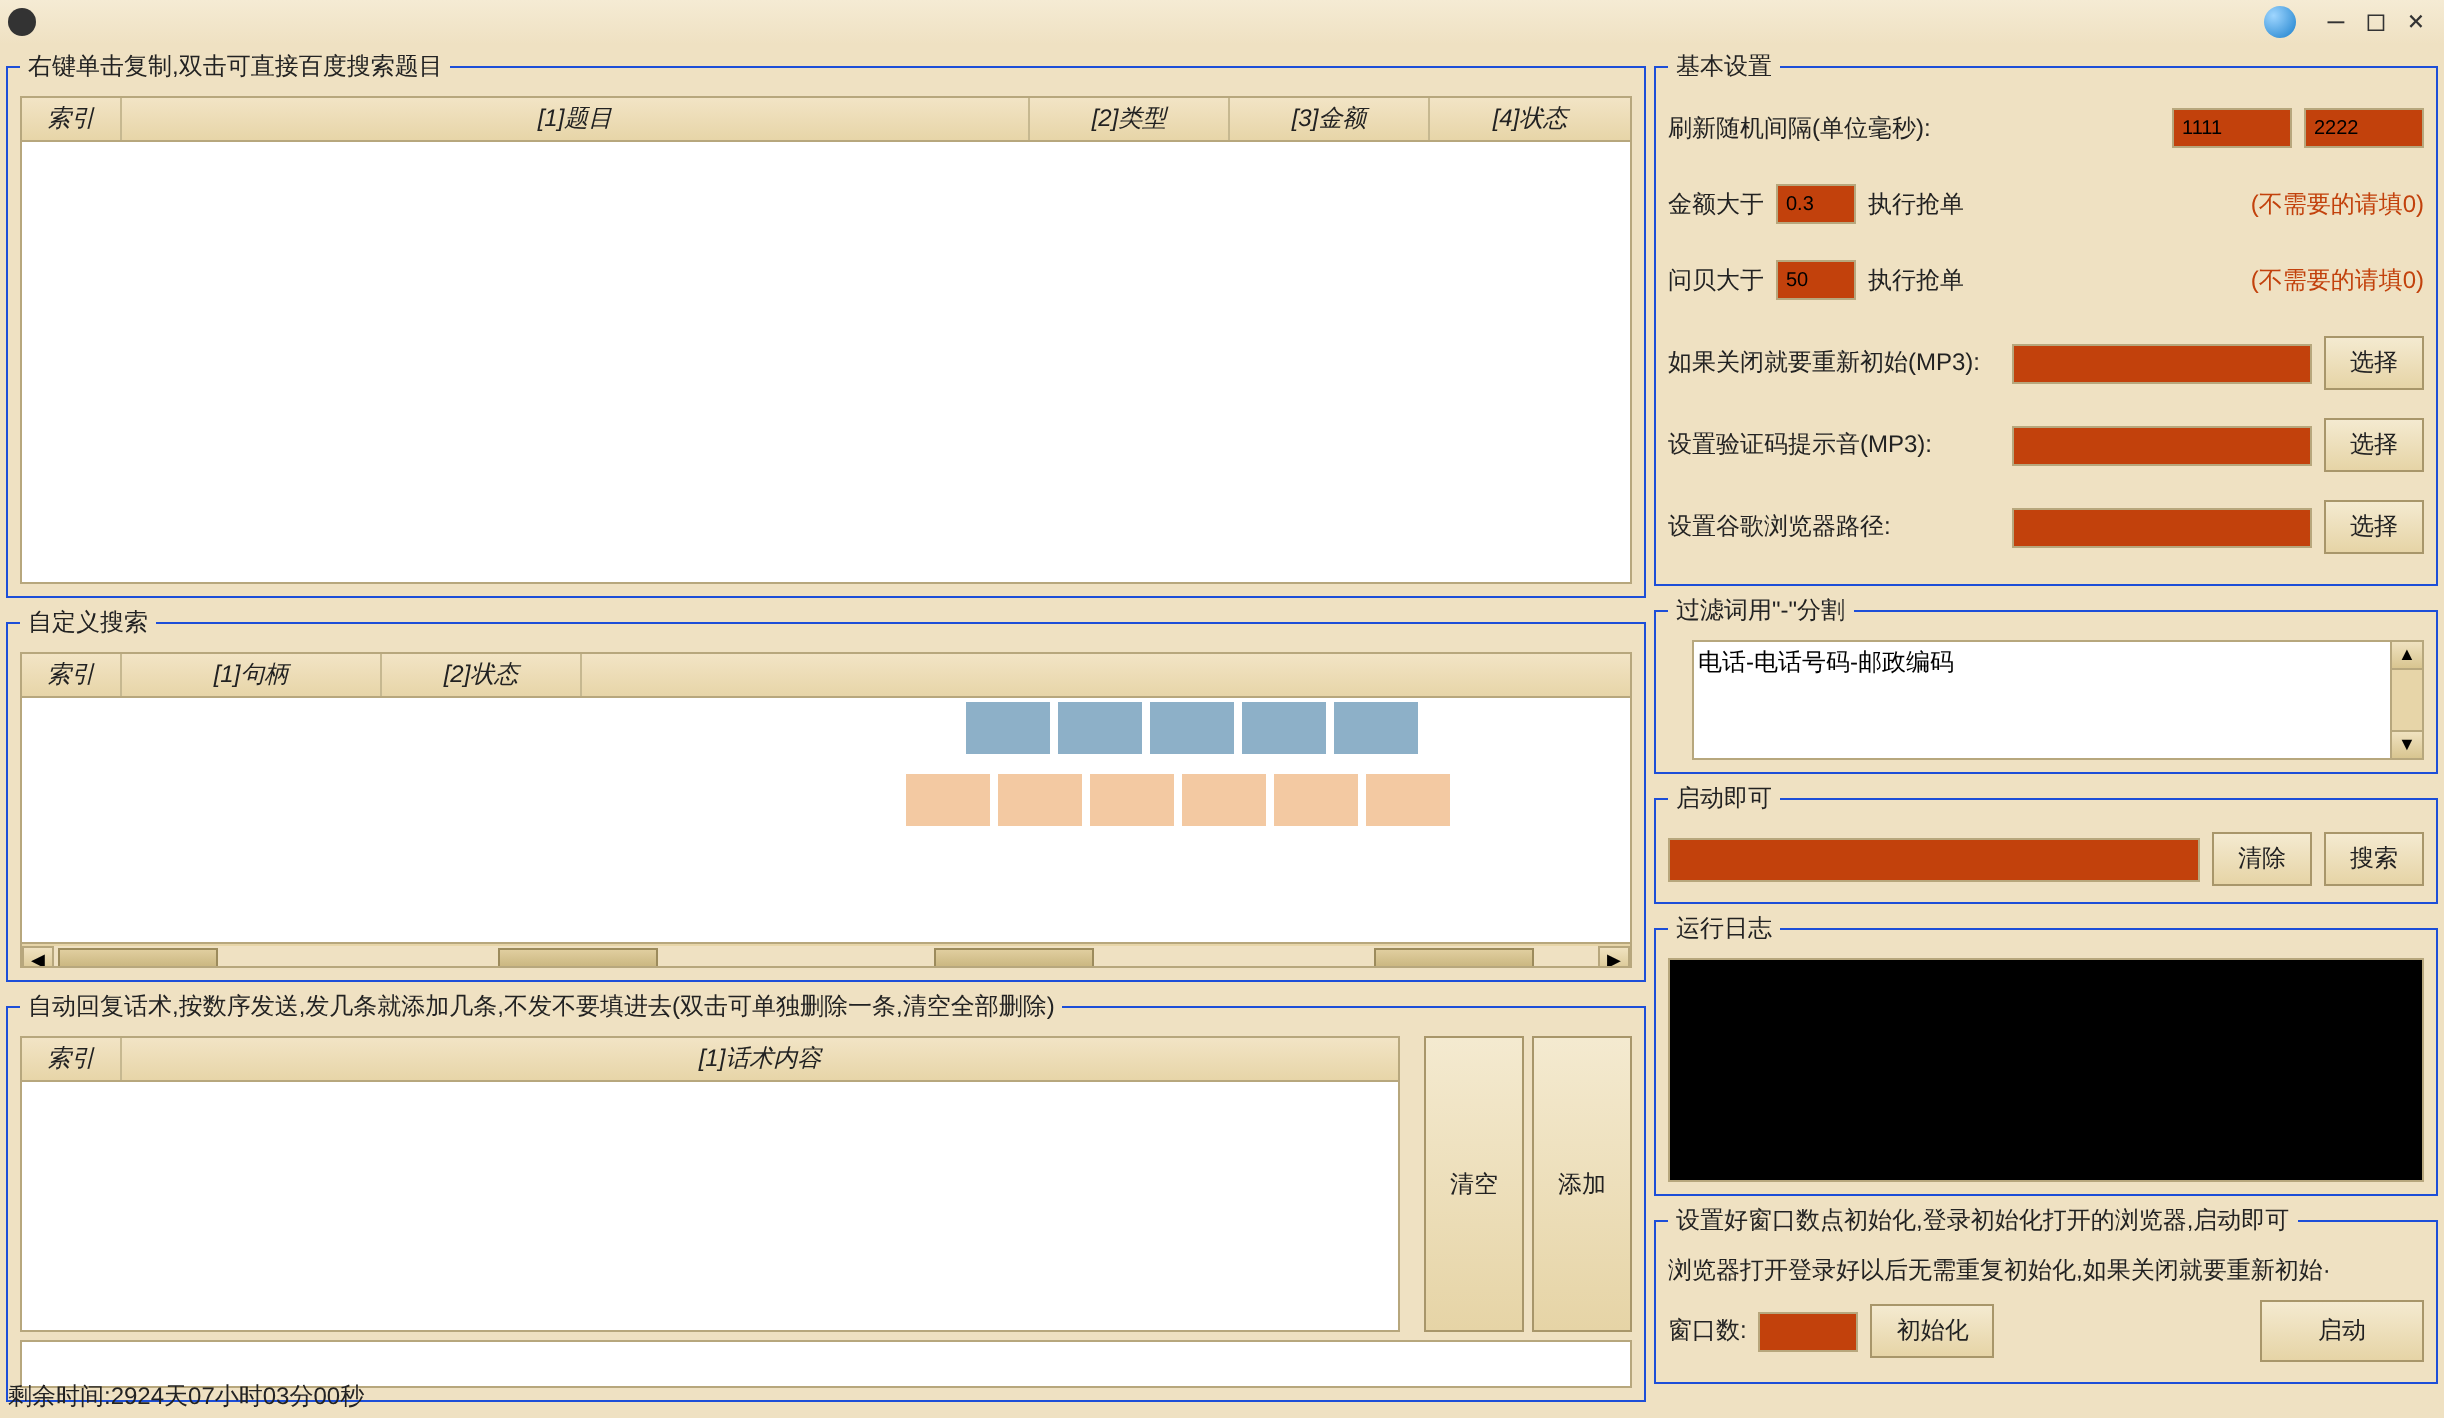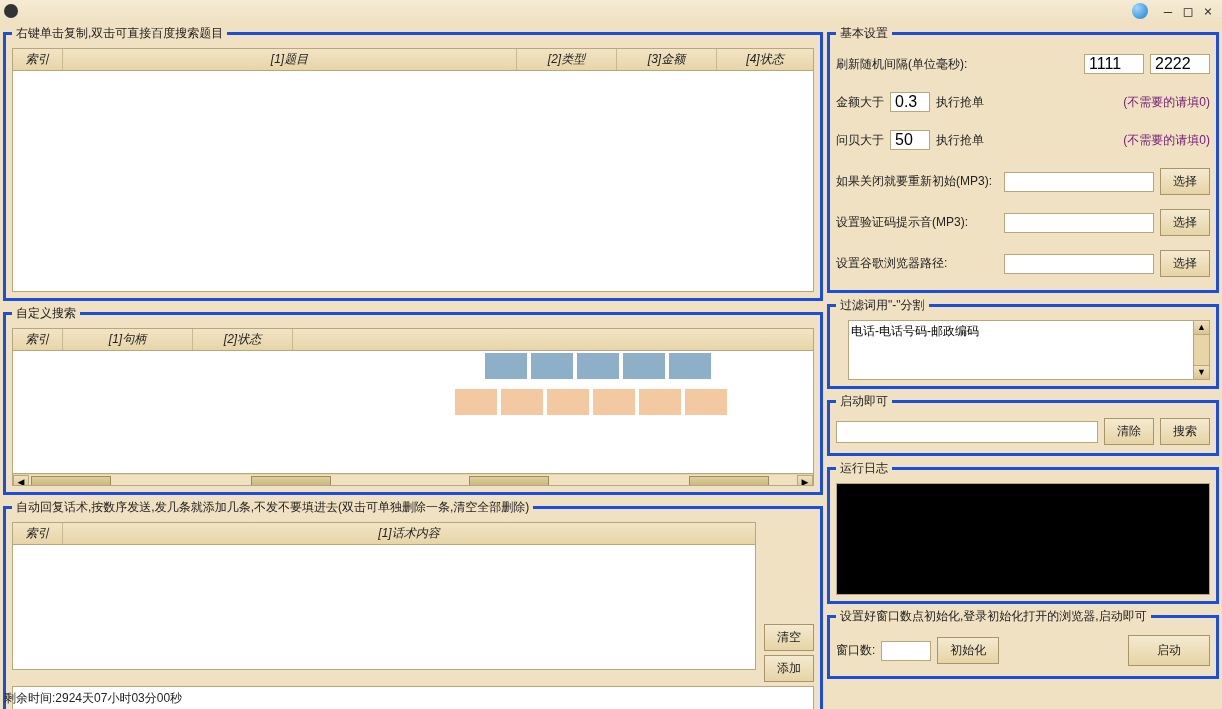--- a/index.html
+++ b/index.html
@@ -8,21 +8,21 @@
 .titlebar { height: 22px; background: linear-gradient(#f5ebd4,#efe1c2); display: flex; align-items: center; padding: 0 4px; }
 .titlebar .shield { width: 14px; height: 14px; border-radius: 50%; background: #333; margin-right: 6px; }
 .titlebar .spacer { flex: 1; }
 .titlebar .orb { width: 16px; height: 16px; border-radius: 50%; background: radial-gradient(circle at 30% 30%, #9fd6ff, #1a7fcc); margin-right: 10px; }
 .titlebar .winbtn { width: 20px; text-align: center; cursor: pointer; color: #333; font-size: 14px; font-family: monospace; }
 
 .main { display: flex; height: 670px; padding: 3px; gap: 4px; }
 .left { width: 820px; display: flex; flex-direction: column; gap: 4px; }
 .right { flex: 1; display: flex; flex-direction: column; gap: 4px; }
 
-fieldset { border: 3px solid #1d4ed8; padding: 6px 6px 6px 6px; position: relative; }
+fieldset { border: 1px solid #1d4ed8; padding: 6px 6px 6px 6px; position: relative; }
 legend { padding: 0 4px; font-size: 12px; color: #222; }
 
 .listview { background: #fff; border: 1px solid #b7a77d; overflow: hidden; }
 .header-row { display: flex; background: linear-gradient(#f2e4c5,#e7d5a8); border-bottom: 1px solid #b7a77d; font-style: italic; }
 .header-row .col { border-right: 1px solid #c6b890; padding: 2px 4px; text-align: center; font-size: 12px; color: #222; }
 .lv-body { background: #fff; }
 
 .panel1 { flex: 0 0 auto; }
 .panel1 .listview { height: 244px; }
 .panel1 .lv-body { height: 224px; }
@@ -37,34 +37,34 @@
 .pixelblock { position: absolute; display: flex; flex-wrap: wrap; }
 .pixelblock .sq { width: 42px; height: 26px; margin: 2px; }
 .pixelblock .blue { background: #8db0c8; }
 .pixelblock .peach { background: #f3c9a2; }
 
 .panel3 { display: flex; flex-direction: column; }
 .panel3 .listview { height: 148px; }
 .panel3 .lv-body { height: 128px; }
 .panel3 .bottom { display: flex; margin-top: 4px; gap: 4px; }
 .panel3 .bottom .tbox { flex: 1; height: 24px; background: #fff; border: 1px solid #b7a77d; padding: 2px 4px; }
-.panel3 .btncol { display: flex; flex-direction: column; gap: 4px; margin-left: 4px; }
+.panel3 .btncol { display: flex; flex-direction: row; gap: 4px; margin-left: 4px; }
 
 .btn { background: linear-gradient(#f4ead0,#e6d4a6); border: 1px solid #a8966a; padding: 4px 12px; cursor: pointer; color: #222; font-size: 12px; text-align: center; }
 .btn.wide { min-width: 50px; }
 
 .row { display: flex; align-items: center; margin: 6px 0; gap: 6px; }
 .row label { color: #222; font-size: 12px; }
-.tinput { background: #ffffff; border: 1px solid #b7a77d; height: 20px; padding: 1px 4px; font-size: 16px; }
+.tinput { background: #c2410c; border: 1px solid #b7a77d; height: 20px; padding: 1px 4px; font-size: 10px; }
 .tinput.sm { width: 40px; }
 .tinput.md { width: 150px; }
 .tinput.num { width: 60px; }
 
 .basic fieldset { height: 268px; }
-.basic .hint { color: #701a75; font-size: 12px; }
+.basic .hint { color: #c2410c; font-size: 12px; }
 
 .filter .ta-wrap { display: flex; margin-left: 12px; }
 .filter textarea { flex: 1; height: 60px; background: #fff; border: 1px solid #b7a77d; padding: 2px; resize: none; font-size: 12px; }
 .filter .vscroll { width: 16px; background: #e7d5a8; border: 1px solid #b7a77d; border-left: none; display: flex; flex-direction: column; }
 .filter .vscroll .arrow { height: 14px; background: linear-gradient(#f0e2c0,#d8c590); border-bottom: 1px solid #b7a77d; text-align: center; line-height: 12px; font-size: 9px; }
 .filter .vscroll .arrow.dn { border-bottom: none; border-top: 1px solid #b7a77d; }
 .filter .vscroll .mid { flex: 1; }
 
 .search .row { margin: 2px 0; }
 .search .tinput { flex: 1; height: 22px; }
@@ -238,20 +238,21 @@
       </div>
     </fieldset>
 
     <fieldset class="log">
       <legend>运行日志</legend>
       <div class="box"></div>
     </fieldset>
 
     <fieldset class="init">
       <legend>设置好窗口数点初始化,登录初始化打开的浏览器,启动即可</legend>
+      <div class="note">浏览器打开登录好以后无需重复初始化,如果关闭就要重新初始·</div>
       <div class="row">
         <label>窗口数:</label>
         <input class="tinput" style="width: 50px;" value="">
         <button class="btn">初始化</button>
         <span style="flex:1"></span>
         <button class="btn big">启动</button>
       </div>
     </fieldset>
 
   </div>

